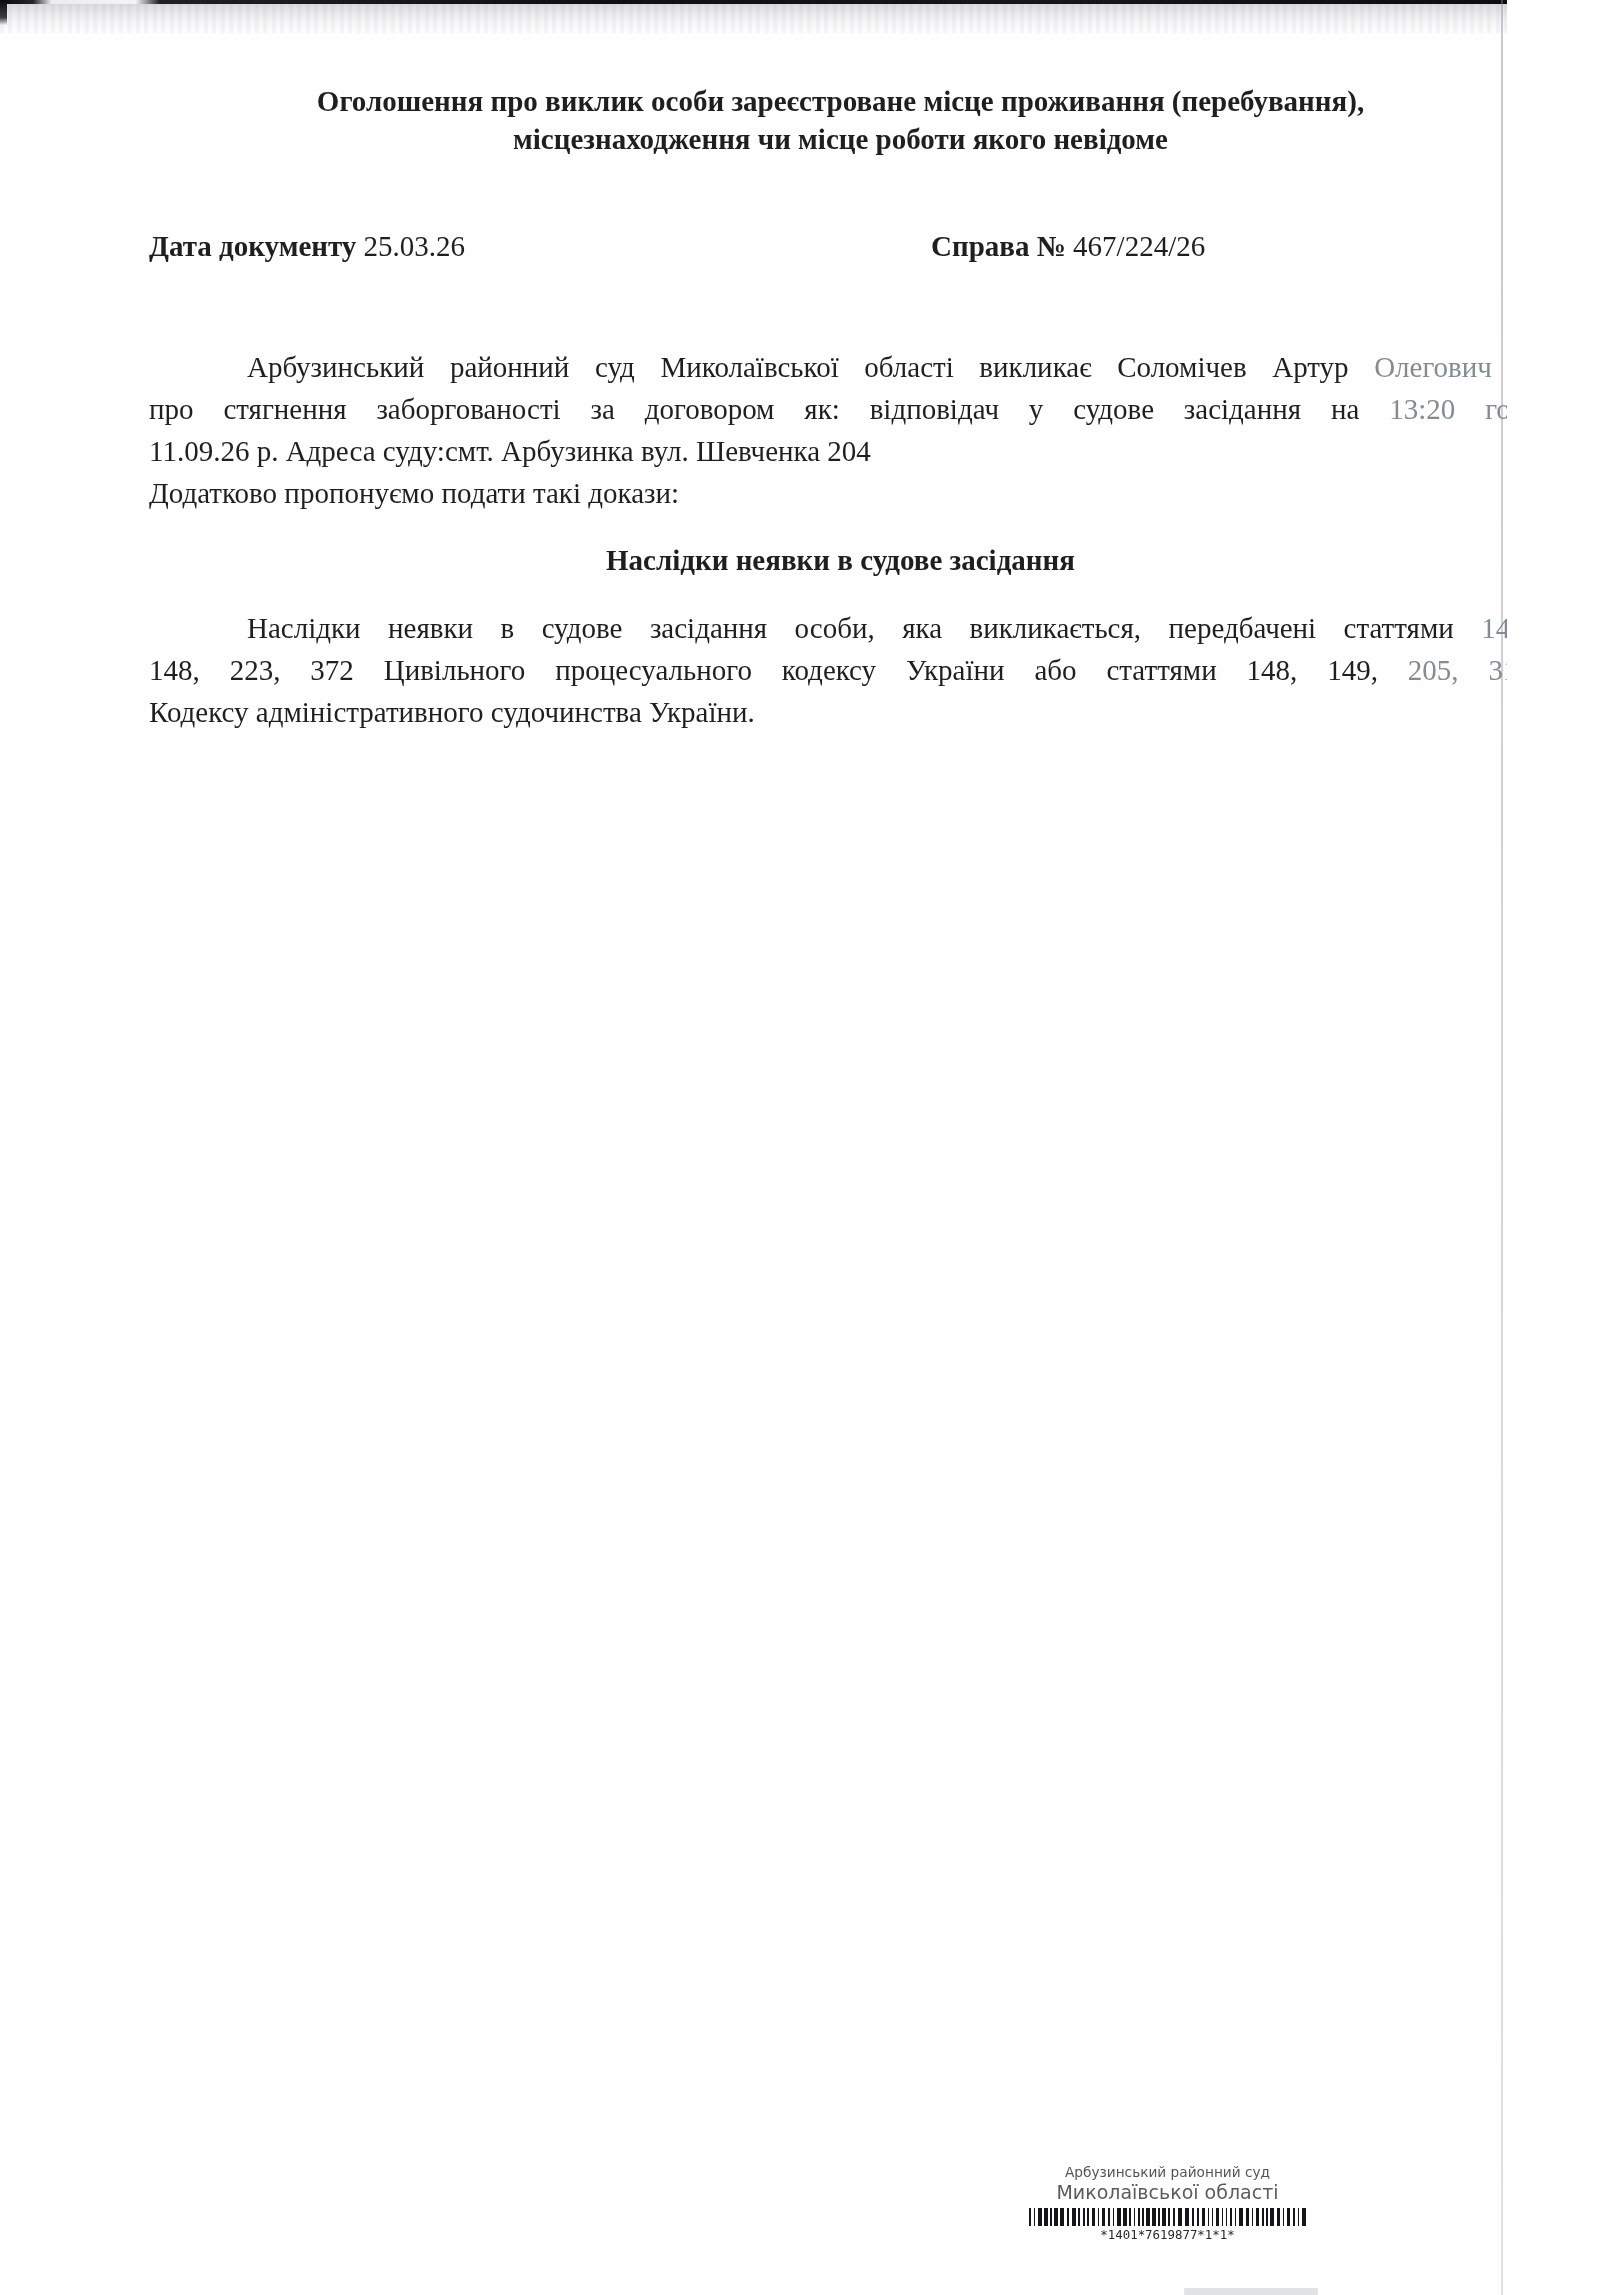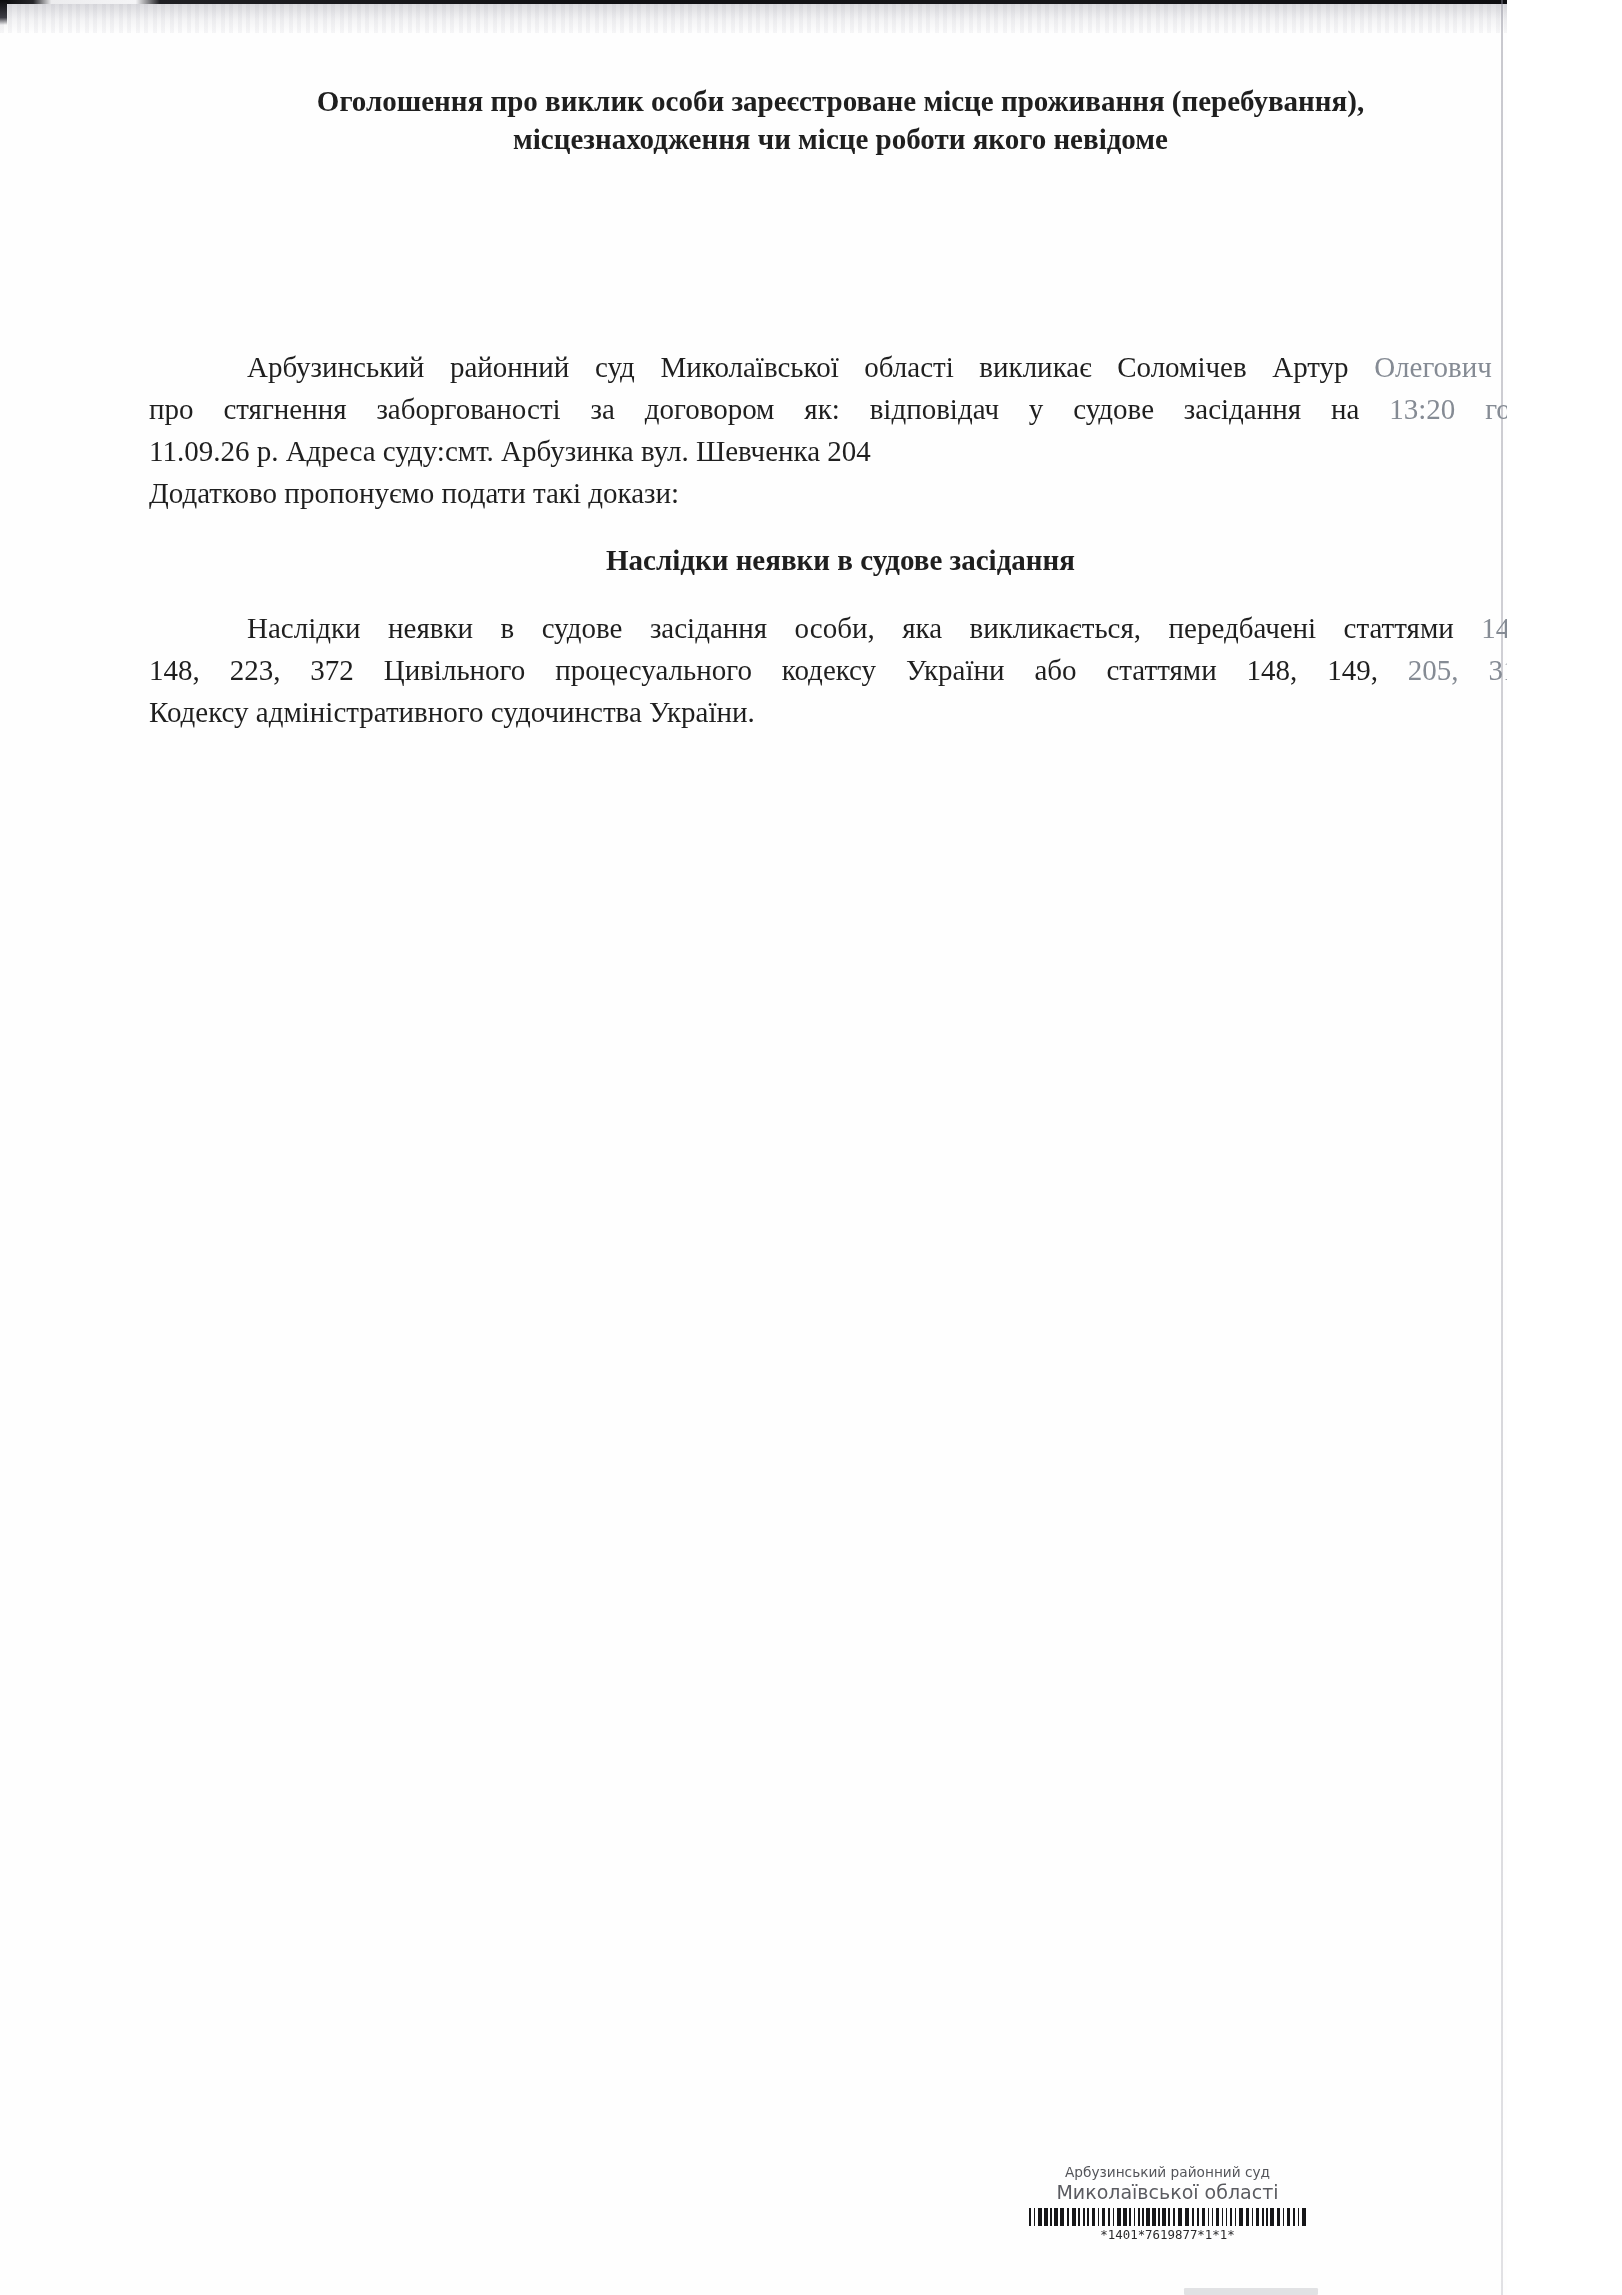--- a/index.html
+++ b/index.html
@@ -90,20 +90,30 @@
   <div class="top-fade"></div>
   <div class="left-mark"></div>
   <div class="right-edge"></div>
   <div class="bottom-smudge"></div>
 
   <div class="title-block">
     <div>Оголошення про виклик особи зареєстроване місце проживання (перебування),</div>
     <div>місцезнаходження чи місце роботи якого невідоме</div>
   </div>
 
+  <div class="meta-row">
+    <span>
+      <span class="meta-label">Дата документу</span>
+      <span>25.03.26</span>
+    </span>
+    <span class="meta-case">
+      <span class="meta-label">Справа №</span>
+      <span>467/224/26</span>
+    </span>
+  </div>
 
   <div>
       <div class="block block-0">
         <div class="line justify indent"><span class="seg">Арбузинський районний суд Миколаївської області викликає Соломічев Артур </span><span class="seg faded">Олегович у</span></div>
         <div class="line justify"><span class="seg">про стягнення заборгованості за договором як: відповідач у судове засідання на </span><span class="seg faded">13:20 год.</span></div>
         <div class="line"><span class="seg">11.09.26 р. Адреса суду:смт. Арбузинка вул. Шевченка 204</span></div>
         <div class="line"><span class="seg">Додатково пропонуємо подати такі докази:</span></div>
       </div>
       <div class="block block-1">Наслідки неявки в судове засідання</div>
       <div class="block block-2">

